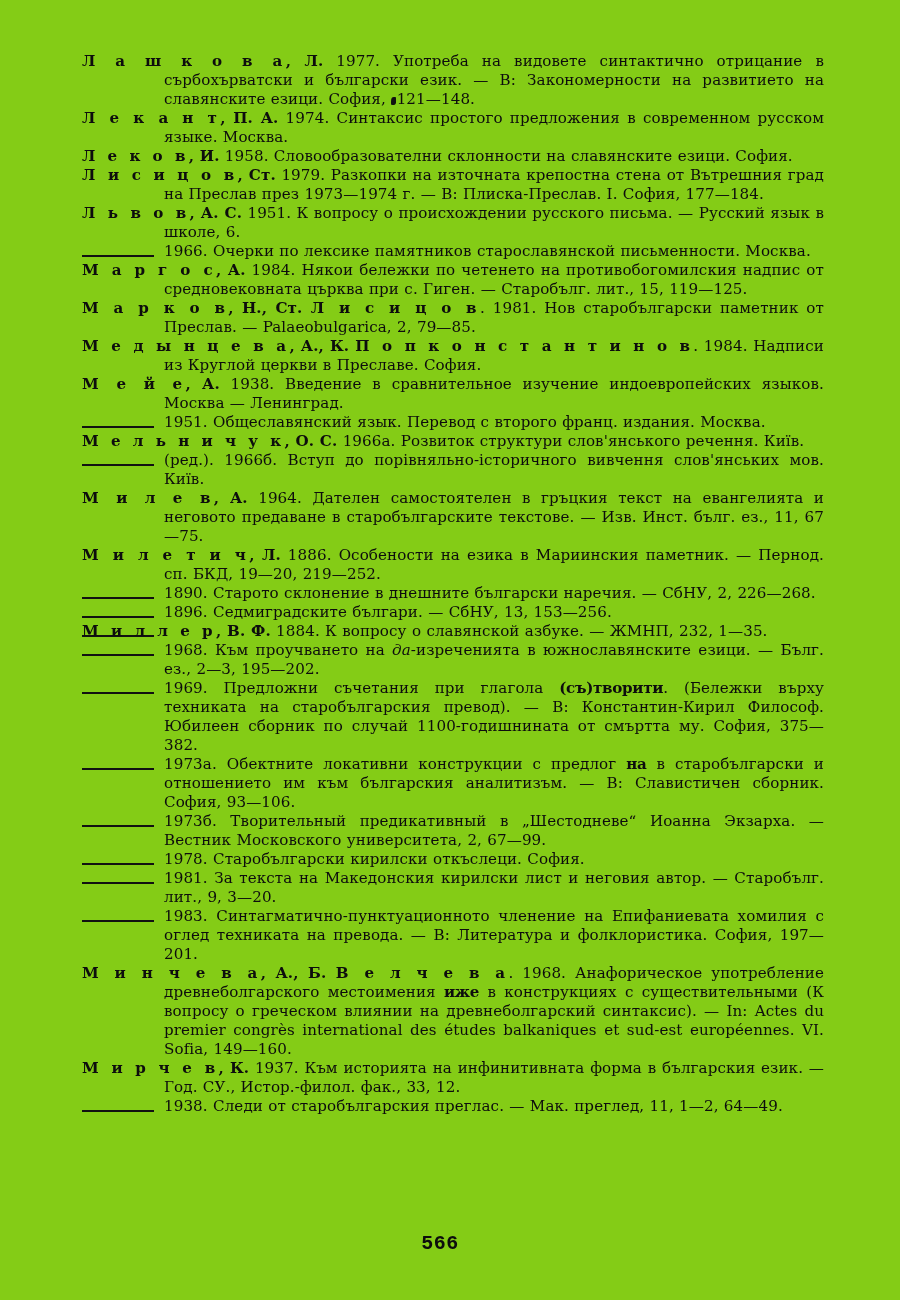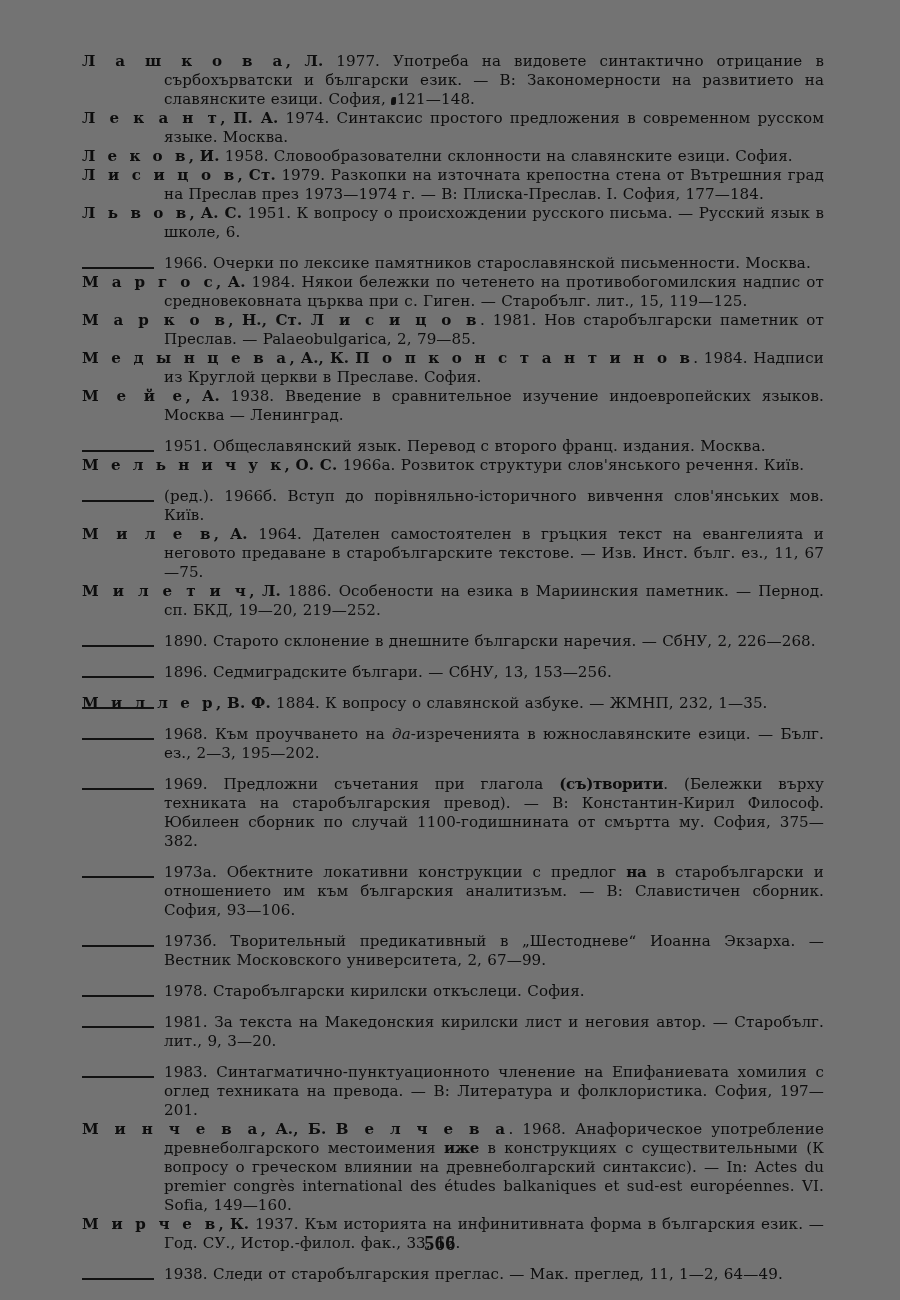--- a/index.html
+++ b/index.html
@@ -15,21 +15,21 @@
     font-family: "DejaVu Serif", "Liberation Serif", serif;
     color: #0d0d0d;
     overflow: hidden;
   }
 
   #page {
     position: absolute;
     left: 0; top: 0;
     width: 900px;
     height: 1300px;
-    background: #737373;
+    background: #84cc16;
   }
 
   #biblio {
     position: absolute;
     left: 82px;
     top: 52px;
     width: 742px;
   }
 
   
@@ -44,21 +44,20 @@
     text-justify: inter-word;
     letter-spacing: 0.1px;
     word-spacing: 0.4px;
     -webkit-font-smoothing: none;
   }
 
   
   .entry.dashed {
     text-indent: 0;
     padding-left: 82px;
-    margin-top: 12px;
   }
   .entry.dashed .rule {
     position: absolute;
     left: 0px;
     top: 12.5px;
     width: 72px;
     height: 2.3px;
     background: #111;
   }
 
@@ -90,21 +89,21 @@
 
   #folio {
     position: absolute;
     left: 0;
     top: 1232px;
     width: 880px;
     text-align: center;
     font-size: 20px;
     font-weight: 700;
     letter-spacing: 0.5px;
-    font-family: Liberation Serif, serif;
+    font-family: Liberation Mono, monospace;
   }
 </style>
 </head>
 <body>
 
 <div id="page">
 
   <div id="biblio">
       <div class="entry"><span class="au">Л а ш к о в а</span><span class="nm">, Л.</span><span> 1977. Употреба на видовете синтактично отрицание в сърбохърватски и български език. — В: Закономерности на развитието на славянските езици. София, </span><span class="blot"></span><span>121—148.</span></div>
       <div class="entry"><span class="au">Л е к а н т</span><span class="nm">, П. А.</span><span> 1974. Синтаксис простого предложения в современном русском языке. Москва.</span></div>

